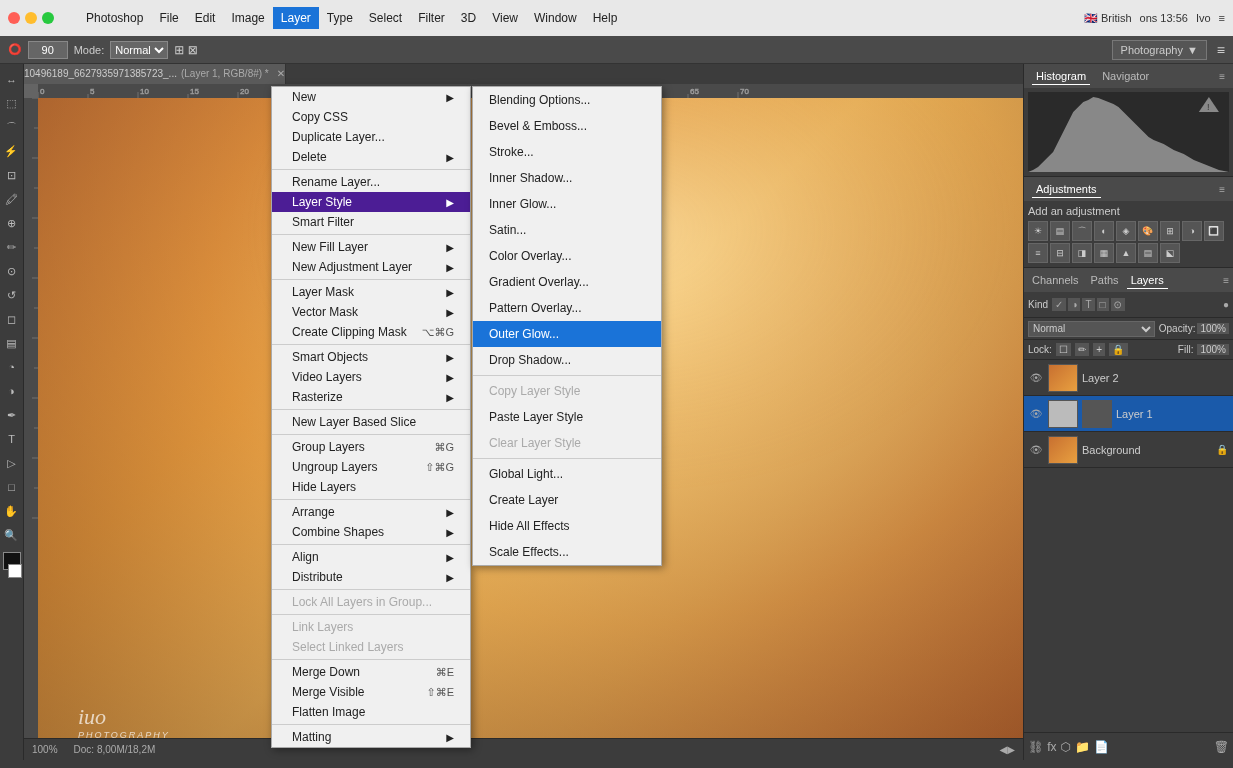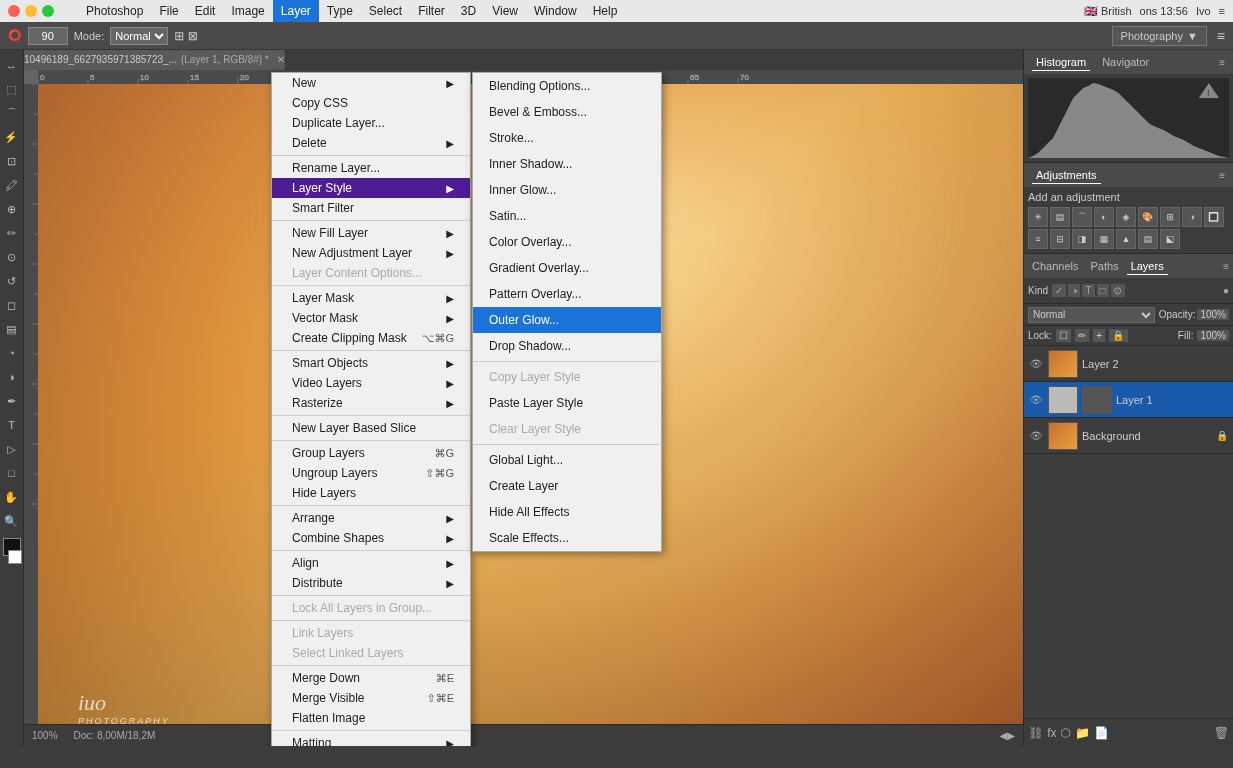--- a/index.html
+++ b/index.html
@@ -10,21 +10,21 @@
       font-family: -apple-system, "Helvetica Neue", Arial, sans-serif;
       font-size: 12px;
       color: #ccc;
       overflow: hidden;
       position: relative;
     }
 
     
     .menu-bar {
       width: 100%;
-      height: 22px;
+      height: 36px;
       background: #e8e8e8;
       display: flex;
       align-items: center;
       padding: 0 8px;
       gap: 0;
       position: relative;
       z-index: 200;
     }
     .menu-bar-item {
       padding: 0 8px;
@@ -662,23 +662,20 @@
         </div>
         <div class="menu-separator"></div>
         <div class="menu-item">
           <span>New Fill Layer</span>
           <span class="menu-arrow">▶</span>
         </div>
         <div class="menu-item">
           <span>New Adjustment Layer</span>
           <span class="menu-arrow">▶</span>
         </div>
-        <div class="menu-item disabled">
-          <span>Layer Content Options...</span>
-        </div>
         <div class="menu-separator"></div>
         <div class="menu-item">
           <span>Layer Mask</span>
           <span class="menu-arrow">▶</span>
         </div>
         <div class="menu-item">
           <span>Vector Mask</span>
           <span class="menu-arrow">▶</span>
         </div>
         <div class="menu-item">

